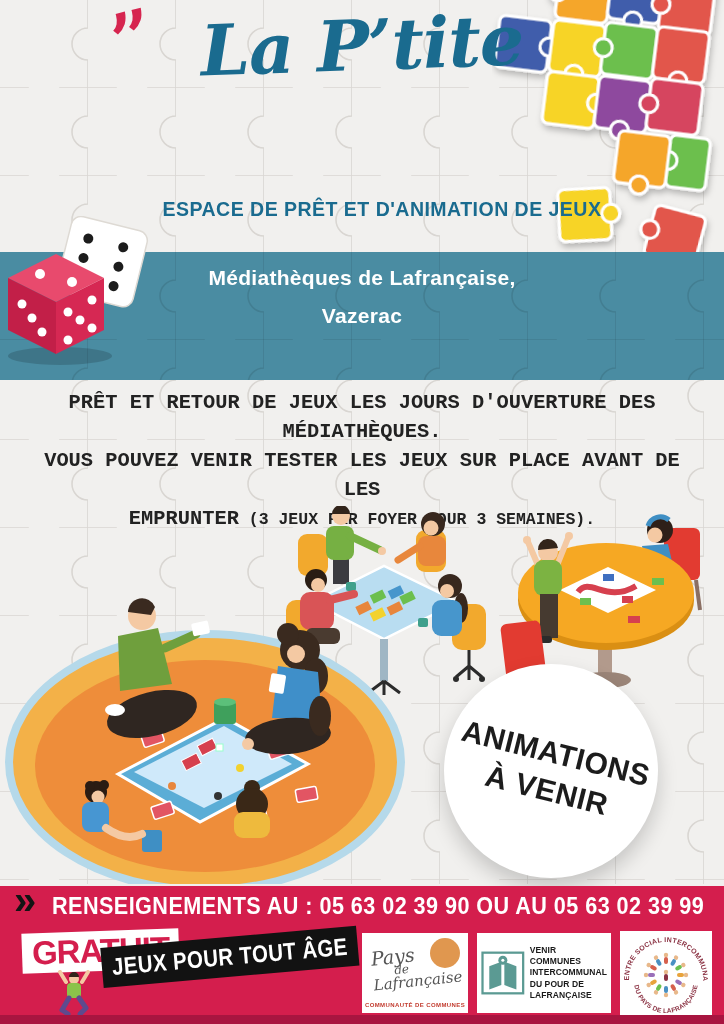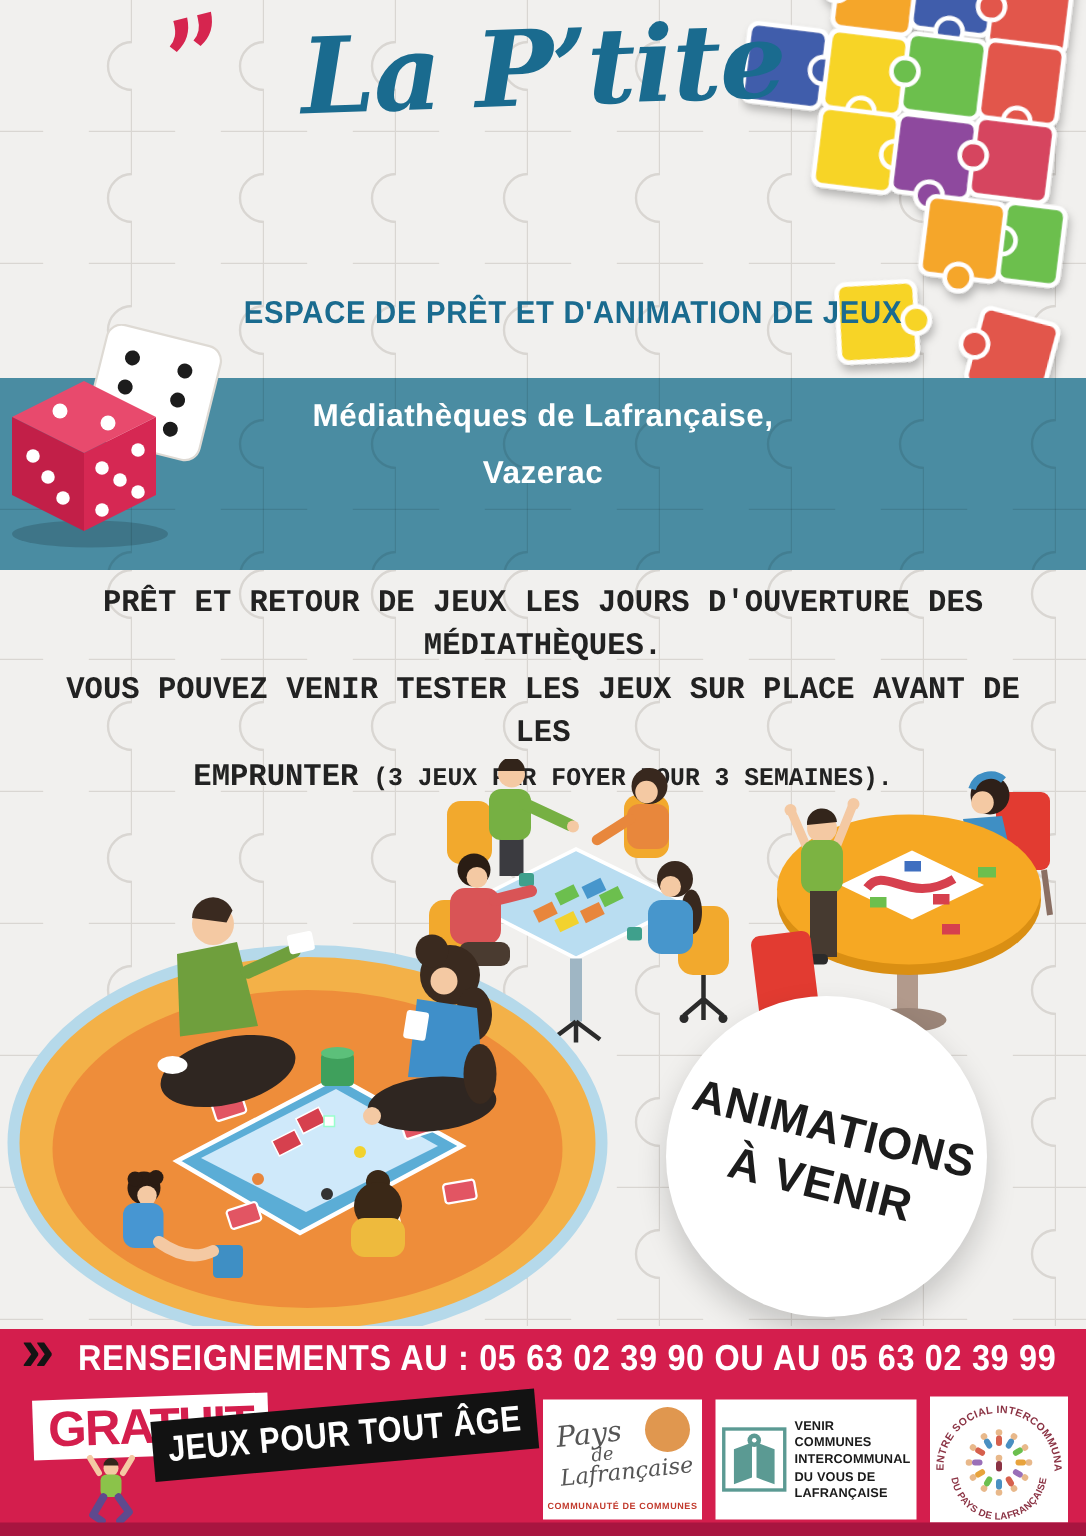--- a/index.html
+++ b/index.html
@@ -440,21 +440,21 @@
         <rect x="2" y="2" width="54" height="54" fill="#ffffff" stroke="#5b9a93" stroke-width="3"></rect>
         <polygon points="11,20 27,14 27,45 11,51" fill="#5b9a93"></polygon>
         <polygon points="47,20 31,14 31,45 47,51" fill="#5b9a93"></polygon>
         <circle cx="29" cy="12" r="6" fill="#5b9a93"></circle>
         <circle cx="29" cy="12" r="2" fill="#ffffff"></circle>
       </svg>
       <div class="cult-text">
         <div>VENIR</div>
         <div>COMMUNES</div>
         <div>INTERCOMMUNAL</div>
-        <div>DU VOUS DE</div>
+        <div>DU POUR DE</div>
         <div>LAFRANÇAISE</div>
       </div>
     </div>
 
     <div class="logo-box logo-social">
       <svg width="92" height="84" viewBox="0 0 92 84">
         <defs>
           <path id="arcTop" d="M9,48 A37,37 0 0 1 83,48"></path>
           <path id="arcBot" d="M14,50 A32,32 0 0 0 78,50"></path>
         </defs>

